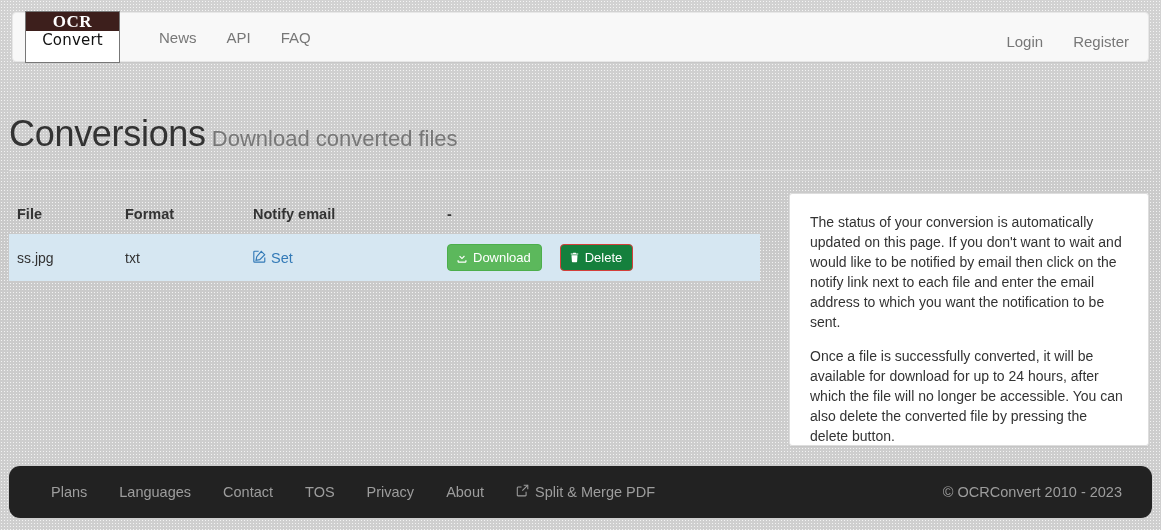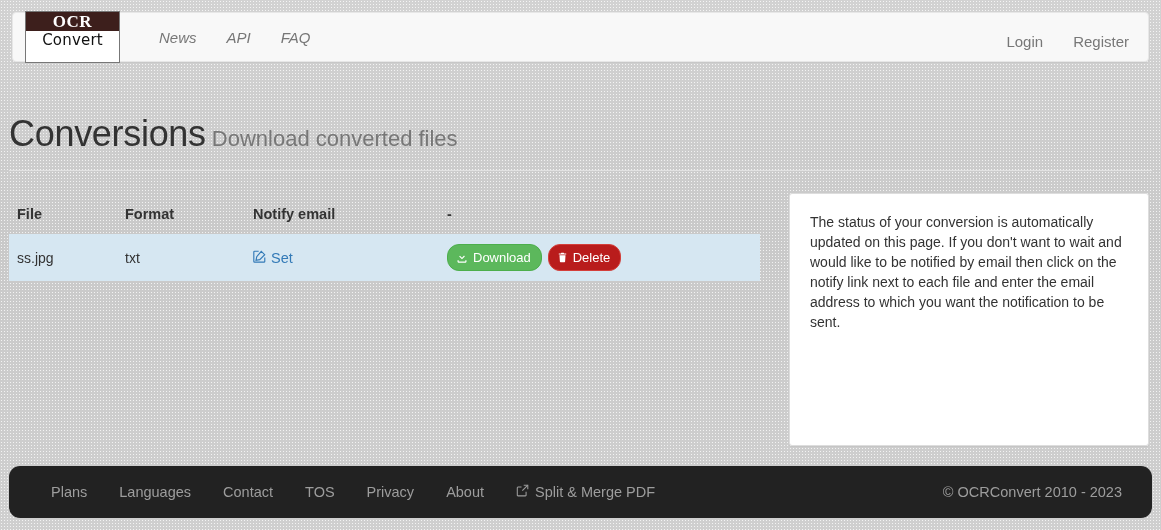--- a/index.html
+++ b/index.html
@@ -64,21 +64,20 @@
     line-height: 18px;
     height: 18px;
     text-align: center;
     letter-spacing: 0.2px;
   }
   .nav-links {
     display: flex;
     align-items: center;
     margin-left: 24px;
     height: 100%;
-    font-style: italic;
   }
   .nav-right {
     margin-left: auto;
     display: flex;
     align-items: flex-start;
     height: 100%;
     margin-right: 4px;
     margin-top: 8px;
   }
   .nav-link {
@@ -156,31 +155,31 @@
     display: inline-flex;
     align-items: center;
     gap: 5px;
   }
 
   .btn {
     display: inline-flex;
     align-items: flex-end;
     gap: 5px;
     border: 1px solid transparent;
-    border-radius: 12px;
+    border-radius: 4px;
     color: #fff;
     font-size: 13px;
     line-height: 1;
     padding: 6px 10px 6px 8px;
     cursor: pointer;
     text-decoration: none;
     white-space: nowrap;
   }
   .btn-download { background: #5cb85c; border-color: #4cae4c; }
-  .btn-delete   { background: #b91c1c; border-color: #d43f3a; margin-left: 2px; }
+  .btn-delete   { background: #15803d; border-color: #d43f3a; margin-left: 14px; }
   .btn svg { display: block; }
 
   
   .info-panel {
     position: absolute;
     left: 789px; top: 193px;
     width: 360px;
     height: 253px;
     background: #fff;
     border: 1px solid #ddd;
@@ -298,20 +297,21 @@
             <span>Delete</span>
           </a>
         </td>
       </tr>
     </tbody>
   </table>
 </div>
 
 <div class="info-panel">
   <p>The status of your conversion is automatically updated on this page. If you don't want to wait and would like to be notified by email then click on the notify link next to each file and enter the email address to which you want the notification to be sent.</p>
+  <p>Once a file is successfully converted, it will be available for download for up to 24 hours, after which the file will no longer be accessible. You can also delete the converted file by pressing the delete button.</p>
 </div>
 
 <div class="footer">
   <div class="footer-links">
     <a class="footer-link">Plans</a>
     <a class="footer-link">Languages</a>
     <a class="footer-link">Contact</a>
     <a class="footer-link">TOS</a>
     <a class="footer-link">Privacy</a>
     <a class="footer-link">About</a>

